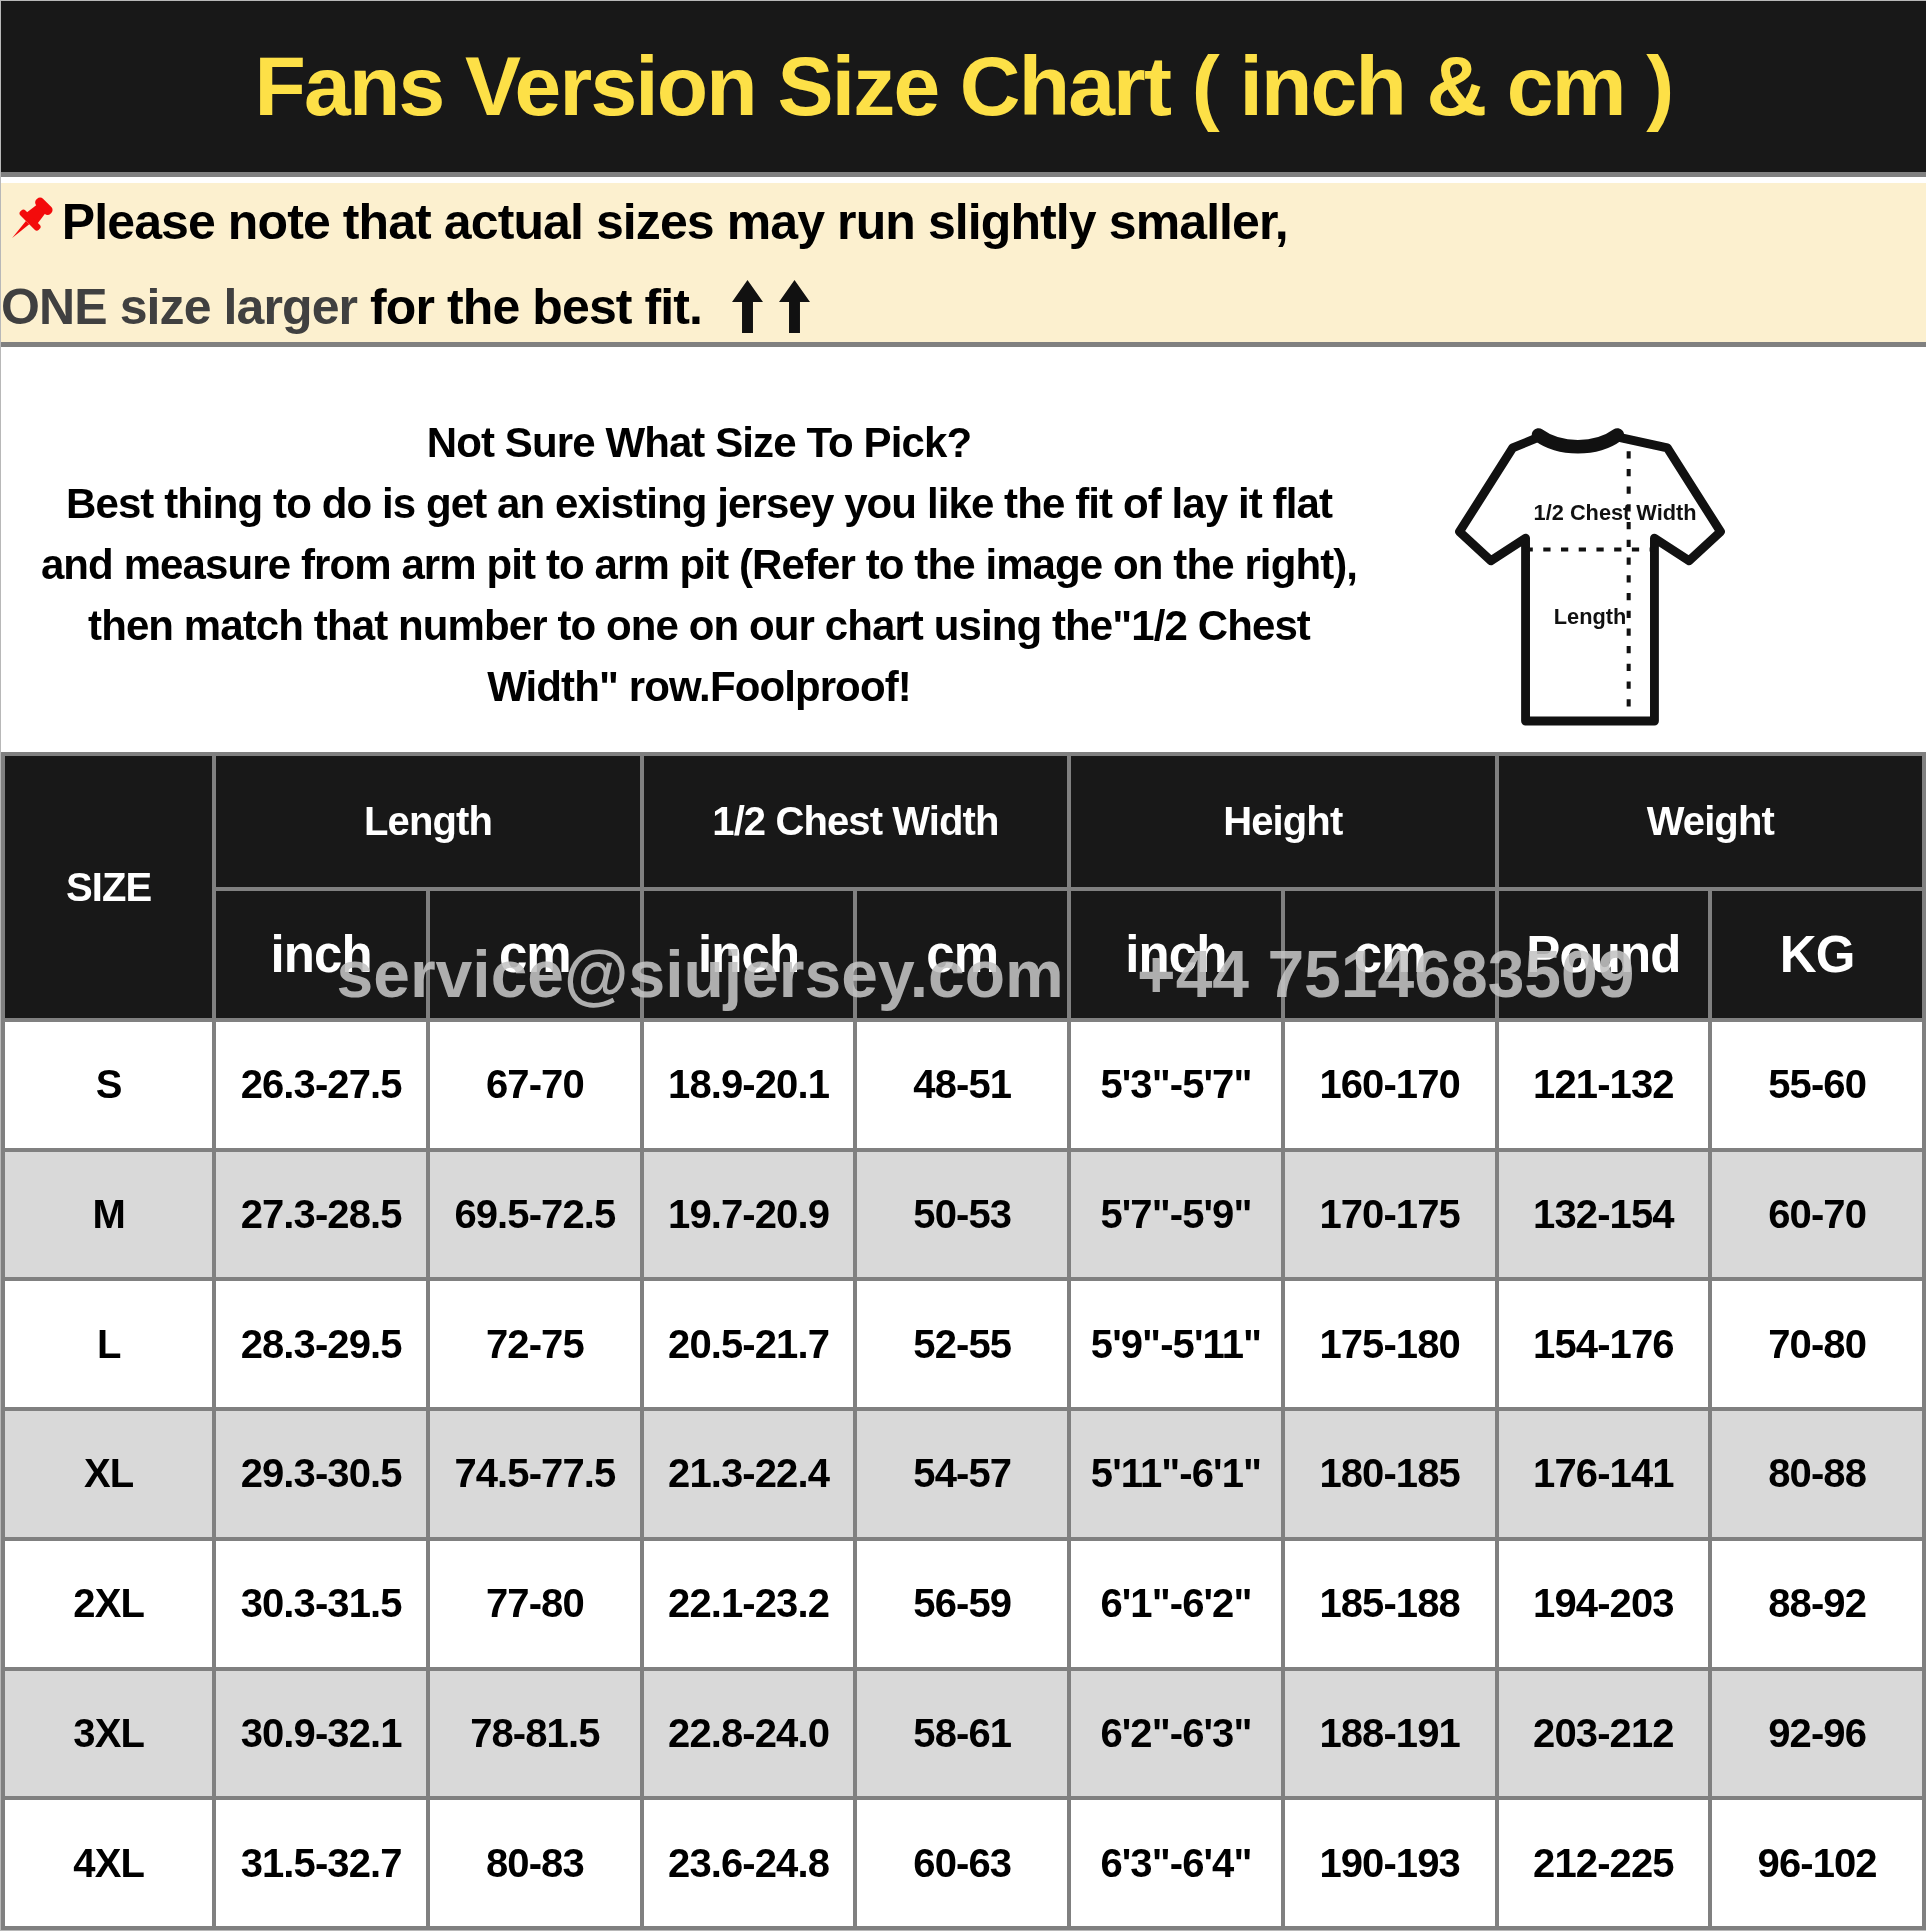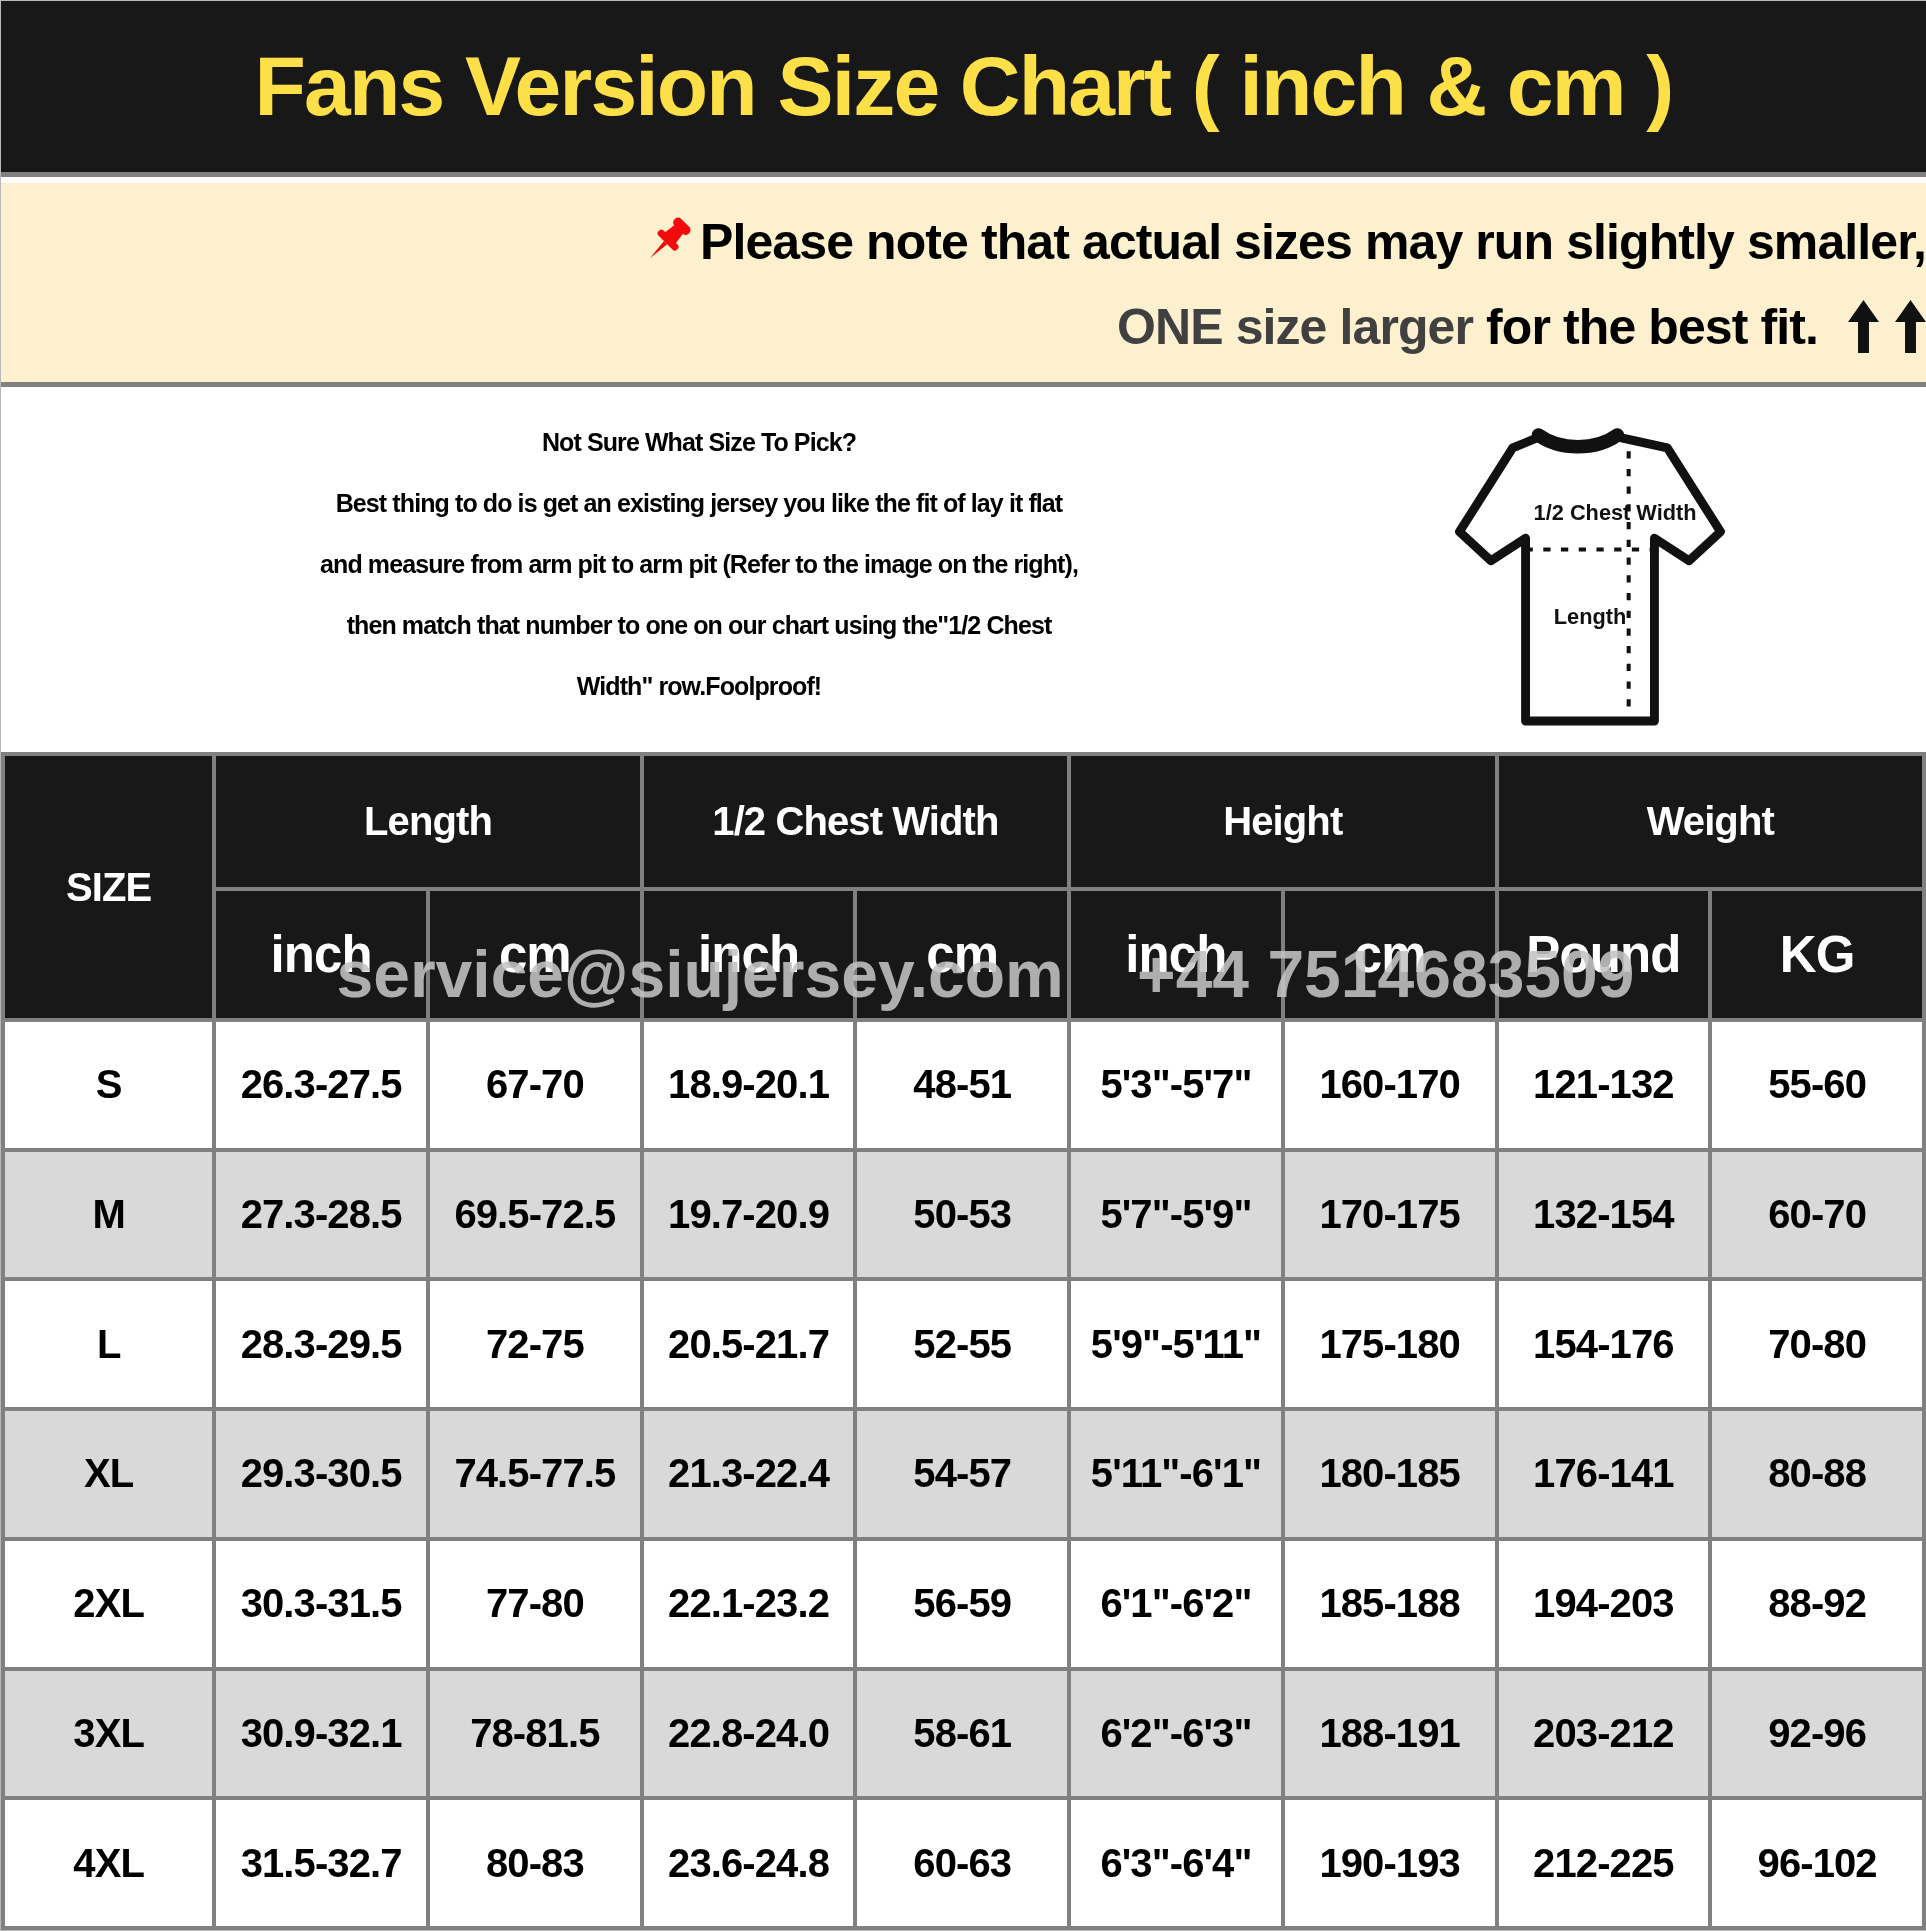--- a/index.html
+++ b/index.html
@@ -27,24 +27,24 @@
   }
   .title-band h1 {
     color:#fde047;
     font-size:84px;
     letter-spacing:-1.8px;
     white-space:nowrap;
   }
 
   
   .note-band {
-    position:absolute; top:182px; left:0; right:0; height:204px;
+    position:absolute; top:182px; left:0; right:0; height:164px;
     background:#fcf0cf;
     border-bottom:5.5px solid #808080;
-    display:flex; flex-direction:column; align-items:flex-end; justify-content:center;
+    display:flex; flex-direction:column; align-items:flex-start; justify-content:center;
     gap:24px;
   }
   .note-line {
     font-size:50px;
     letter-spacing:-0.9px;
     display:flex; align-items:center;
     white-space:pre;
   }
   .pin-icon { width:59px; height:64px; margin-right:1.8px; flex:0 0 auto; }
   .red-text { color:#404040; }
@@ -53,21 +53,21 @@
   
   .guide-band {
     position:absolute; top:391px; left:0; right:0; height:360px;
     background:#ffffff;
   }
   .guide-text {
     position:absolute; top:20px; left:0; width:1396px;
     text-align:center;
   }
   .guide-text div {
-    font-size:25px;
+    font-size:42px;
     line-height:61px;
     letter-spacing:-0.9px;
     white-space:nowrap;
   }
   .shirt-wrap {
     position:absolute; top:13px; left:1444px; width:290px; height:334px;
   }
   .shirt-wrap svg { width:100%; height:100%; }
   .shirt-label { font-family:"Liberation Sans","DejaVu Sans",sans-serif; font-weight:bold; fill:#111; }
 

